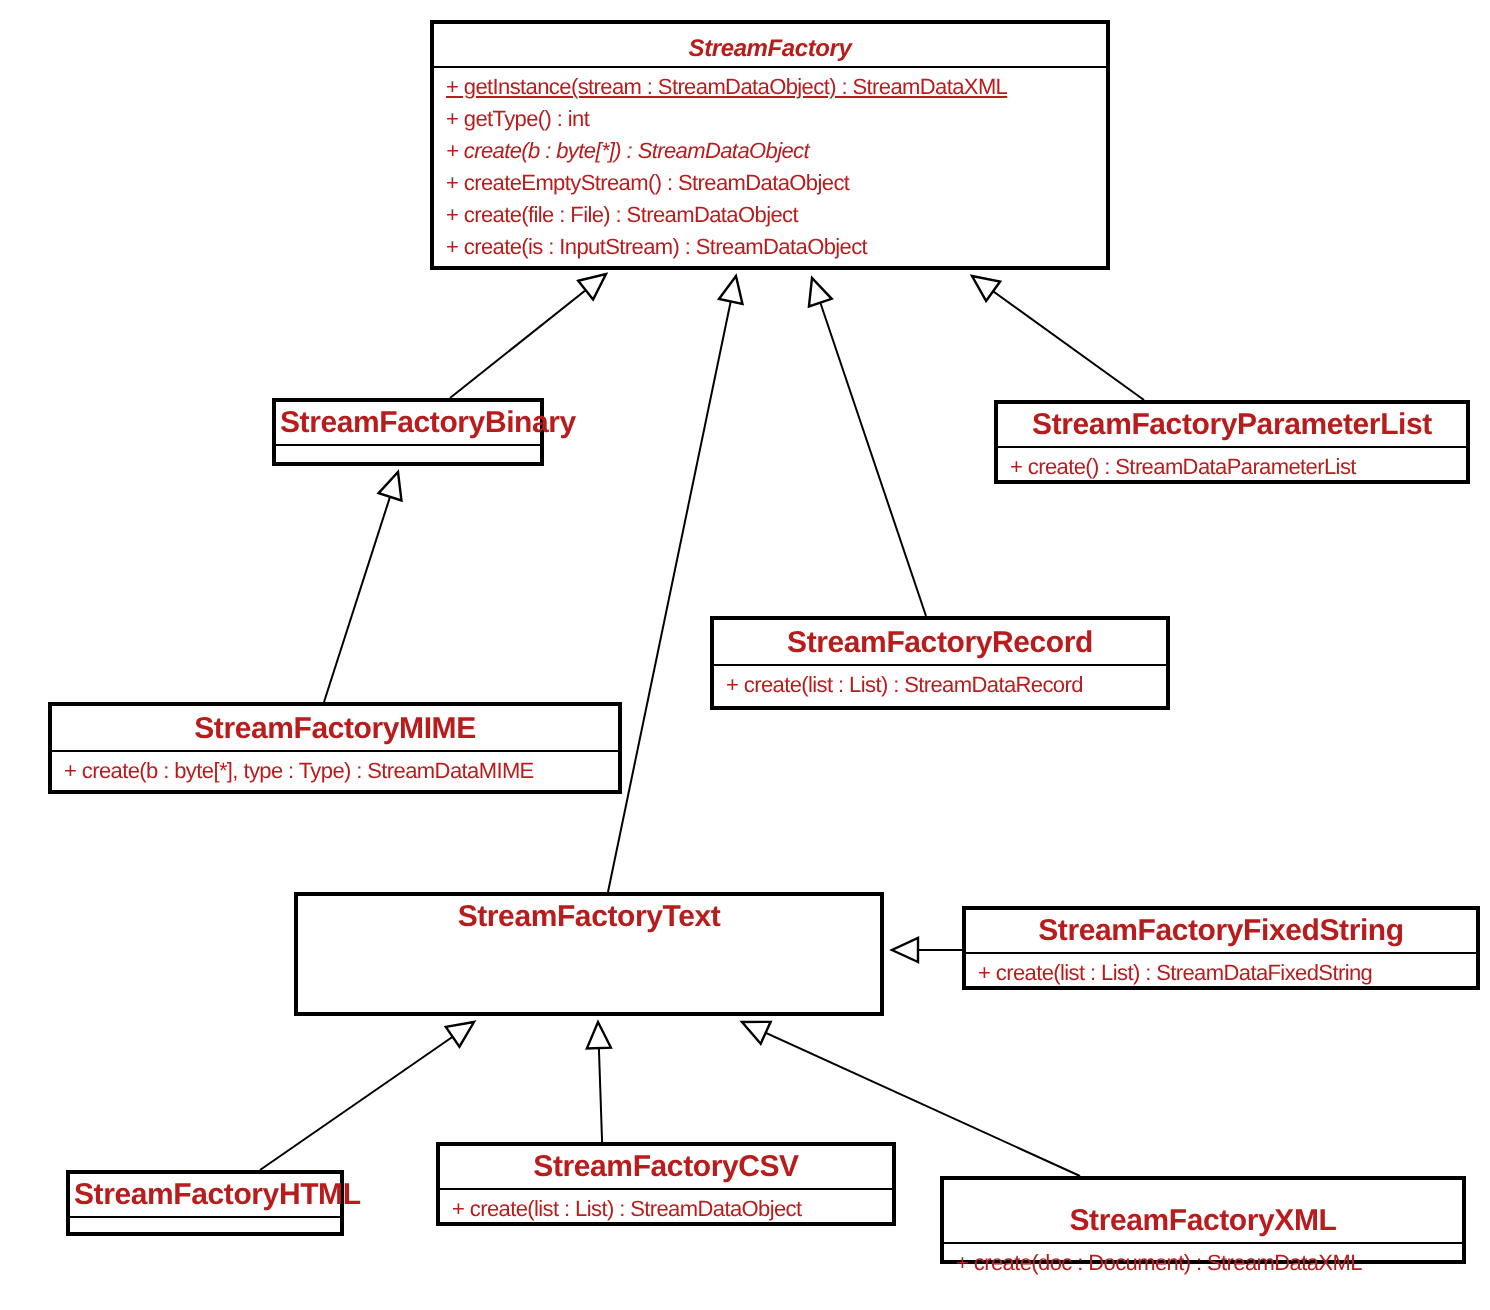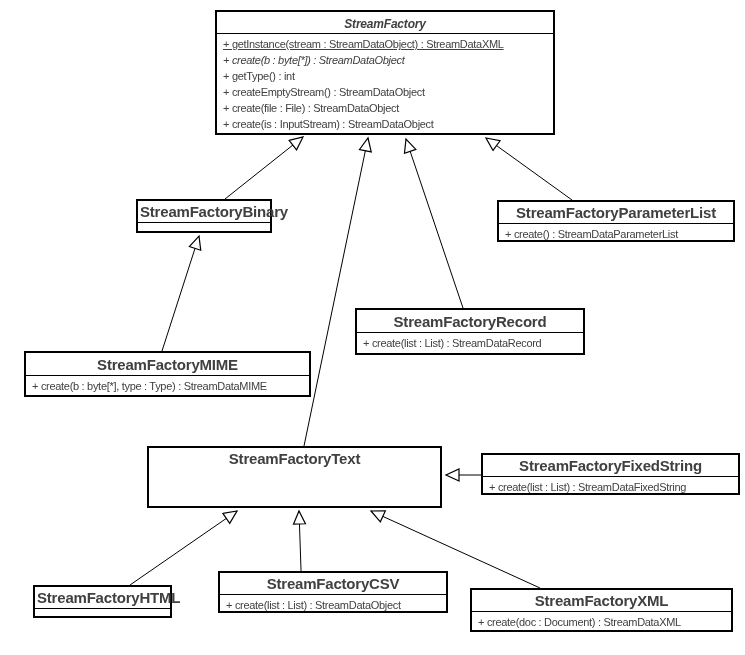--- a/index.html
+++ b/index.html
@@ -1,18 +1,18 @@
 <!DOCTYPE html>
 <html><head>
 <meta charset="utf-8">
 <style>
   html,body{margin:0;padding:0;background:#ffffff;}
   #canvas{
     position:relative;width:745px;height:655px;background:#ffffff;
-    font-family:"Liberation Sans","DejaVu Sans",sans-serif;color:#404040;
+    font-family:"Liberation Sans","DejaVu Sans",sans-serif;color:#b91c1c;
     overflow:hidden;
   }
   #wires{position:absolute;left:0;top:0;width:745px;height:655px;}
   .uml-class{
     position:absolute;box-sizing:border-box;background:#ffffff;
     border:2px solid #000000;
   }
   .uml-title{
     text-align:center;font-weight:bold;font-size:15px;
     padding:3px 2px 2px 2px;white-space:nowrap;letter-spacing:-0.2px;
@@ -48,22 +48,22 @@
     <line x1="130" y1="585" x2="237" y2="511" stroke="#000" stroke-width="1" marker-end="url(#gen)"></line>
     <line x1="302" y1="599" x2="299" y2="511" stroke="#000" stroke-width="1" marker-end="url(#gen)"></line>
     <line x1="540" y1="588" x2="371" y2="511" stroke="#000" stroke-width="1" marker-end="url(#gen)"></line>
     <line x1="481" y1="475" x2="446" y2="475" stroke="#000" stroke-width="1" marker-end="url(#gen)"></line>
   </svg>
 
   <div class="uml-class abstract" style="left:215px;top:10px;width:340px;height:125px">
     <div class="uml-title">StreamFactory</div>
     <div class="uml-methods">
       <div class="uml-method static">+ getInstance(stream : StreamDataObject) : StreamDataXML</div>
+      <div class="uml-method">+ getType() : int</div>
       <div class="uml-method abstract">+ create(b : byte[*]) : StreamDataObject</div>
-      <div class="uml-method">+ getType() : int</div>
       <div class="uml-method">+ createEmptyStream() : StreamDataObject</div>
       <div class="uml-method">+ create(file : File) : StreamDataObject</div>
       <div class="uml-method">+ create(is : InputStream) : StreamDataObject</div>
     </div>
   </div>
 
   <div class="uml-class" style="left:136px;top:199px;width:136px;height:34px">
     <div class="uml-title" style="padding-top:2px;">StreamFactoryBinary</div>
     <div class="uml-methods empty"></div>
   </div>
@@ -106,19 +106,19 @@
   </div>
 
   <div class="uml-class" style="left:218px;top:571px;width:230px;height:42px">
     <div class="uml-title" style="padding-top:2px;">StreamFactoryCSV</div>
     <div class="uml-methods">
       <div class="uml-method">+ create(list : List) : StreamDataObject</div>
     </div>
   </div>
 
   <div class="uml-class" style="left:470px;top:588px;width:263px;height:44px">
-    <div class="uml-title" style="padding-top:2px;">StreamFactoryXML</div>
+    <div class="uml-title" style="padding-top:2px;margin-top:10px;">StreamFactoryXML</div>
     <div class="uml-methods">
       <div class="uml-method">+ create(doc : Document) : StreamDataXML</div>
     </div>
   </div>
 
 </div>
 
 </body></html>

